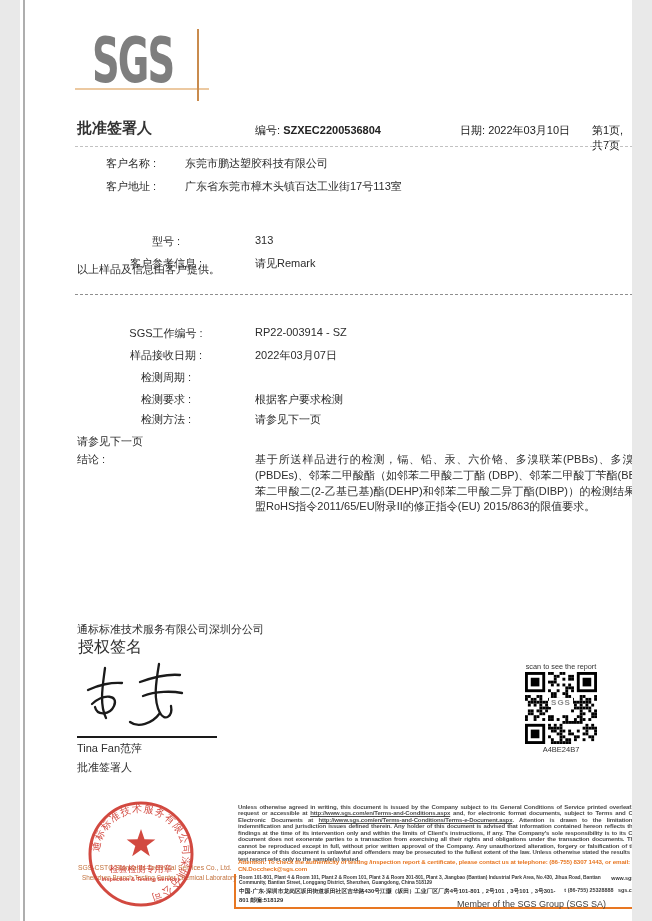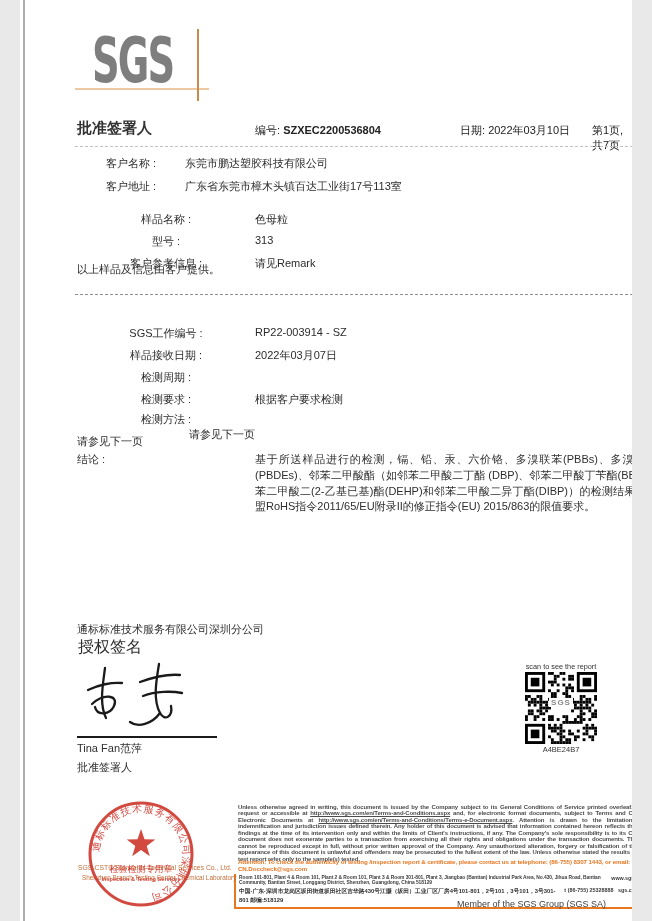--- a/index.html
+++ b/index.html
@@ -104,24 +104,20 @@
   <div class="dash1"></div>
 
   <div class="row" style="top:156px;">
     <span class="lbl lblw-c">客户名称 :</span>
     <span class="val">东莞市鹏达塑胶科技有限公司</span>
   </div>
   <div class="row" style="top:179px;">
     <span class="lbl lblw-c">客户地址 :</span>
     <span class="val">广东省东莞市樟木头镇百达工业街17号113室</span>
   </div>
-  <div class="row" style="top:212px;">
-    <span class="lbl lblw-s">样品名称 :</span>
-    <span class="val">色母粒</span>
-  </div>
   <div class="row" style="top:234px;">
     <span class="lbl lblw-s">型号 :</span>
     <span class="val">313</span>
   </div>
   <div class="row" style="top:256px;">
     <span class="lbl lblw-s">客户参考信息 :</span>
     <span class="val">请见Remark</span>
   </div>
   <div class="row" style="top:262px;">
     <span>以上样品及信息由客户提供。</span>
@@ -136,21 +132,21 @@
     <span class="lbl lblw-s">样品接收日期 :</span>
     <span class="val">2022年03月07日</span>
   </div>
   <div class="row" style="top:370px;">
     <span class="lbl lblw-s">检测周期 :</span>
   </div>
   <div class="row" style="top:392px;">
     <span class="lbl lblw-s">检测要求 :</span>
     <span class="val">根据客户要求检测</span>
   </div>
-  <div class="row" style="top:412px;flex-direction:column;">
+  <div class="row" style="top:412px;">
     <span class="lbl lblw-s">检测方法 :</span>
     <span class="val">请参见下一页</span>
   </div>
   <div class="row" style="top:434px;">
     <span class="val">请参见下一页</span>
   </div>
 
   <div class="conclusion">
     <span class="lbl">结论 :</span>
     <span class="text">基于所送样品进行的检测，镉、铅、汞、六价铬、多溴联苯(PBBs)、多溴二苯醚(PBDEs)、邻苯二甲酸酯（如邻苯二甲酸二丁酯 (DBP)、邻苯二甲酸丁苄酯(BBP)、邻苯二甲酸二(2-乙基已基)酯(DEHP)和邻苯二甲酸二异丁酯(DIBP)）的检测结果符合欧盟RoHS指令2011/65/EU附录II的修正指令(EU) 2015/863的限值要求。</span>

